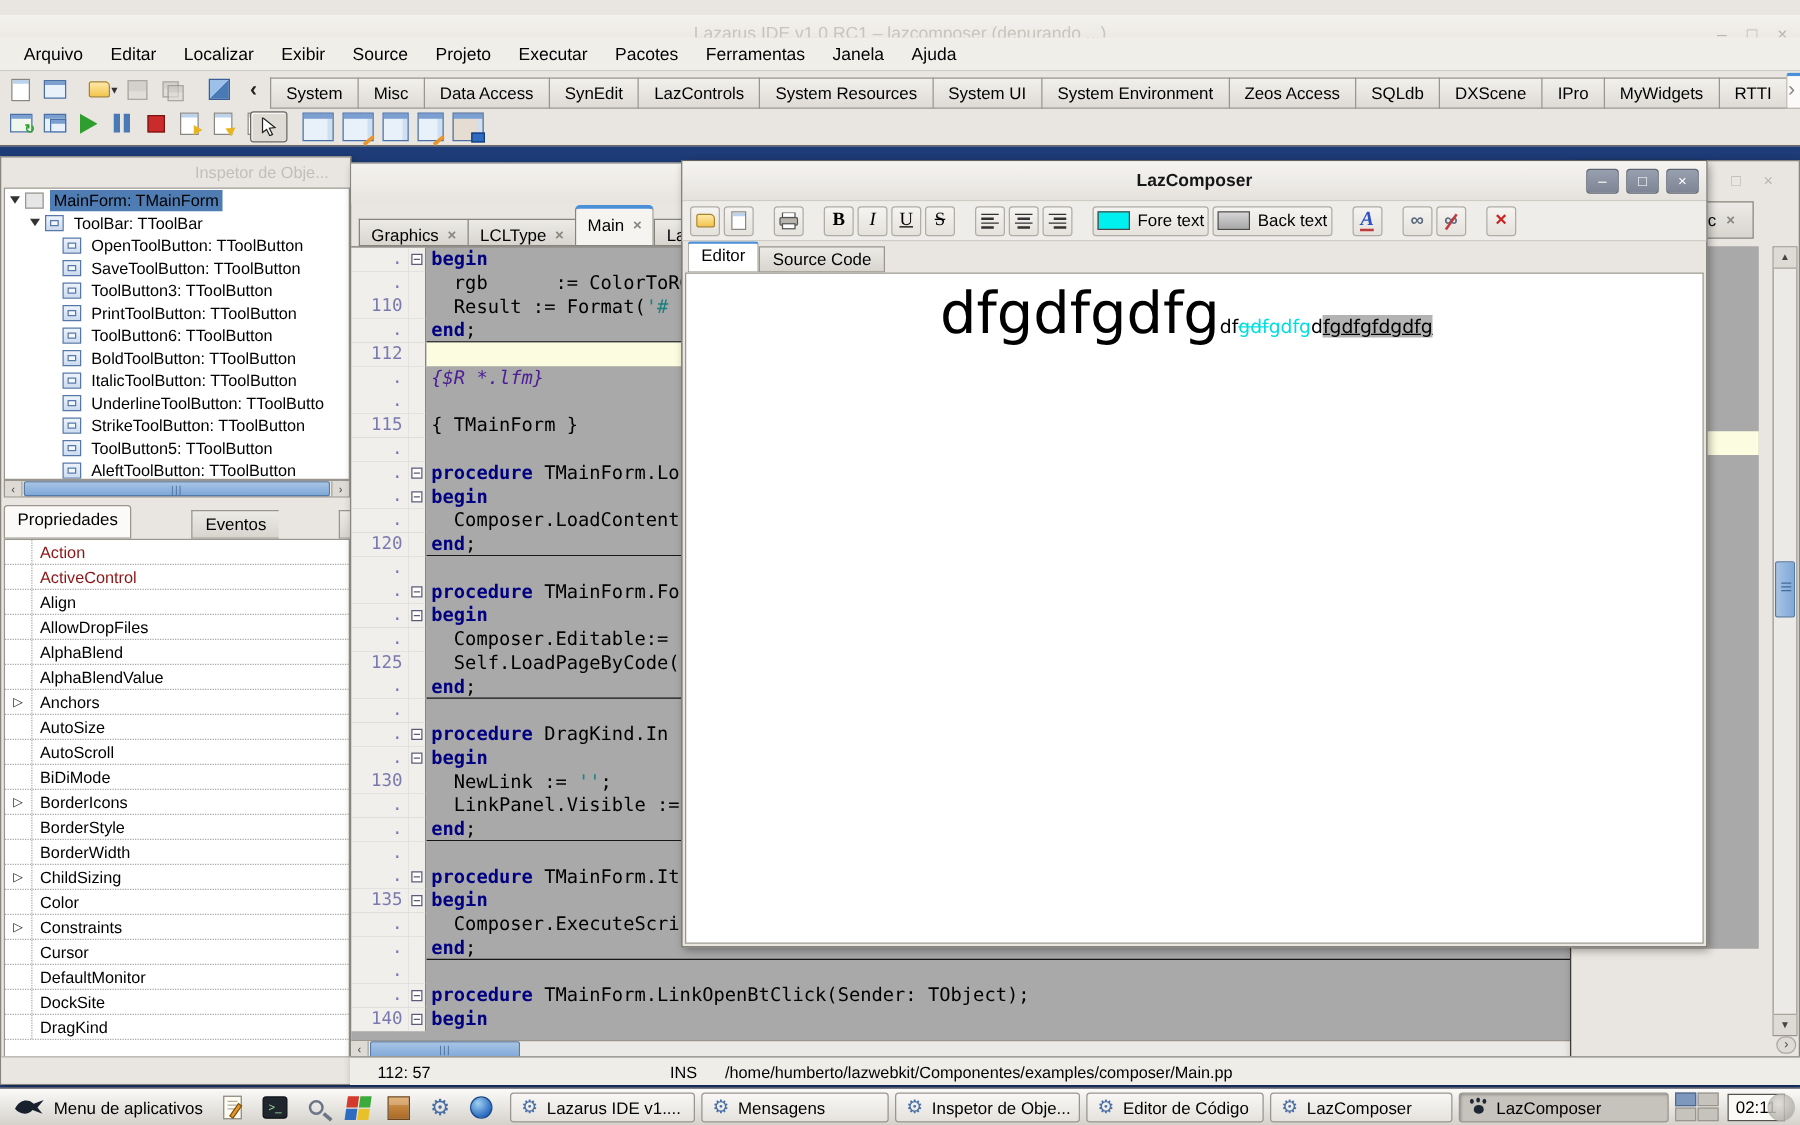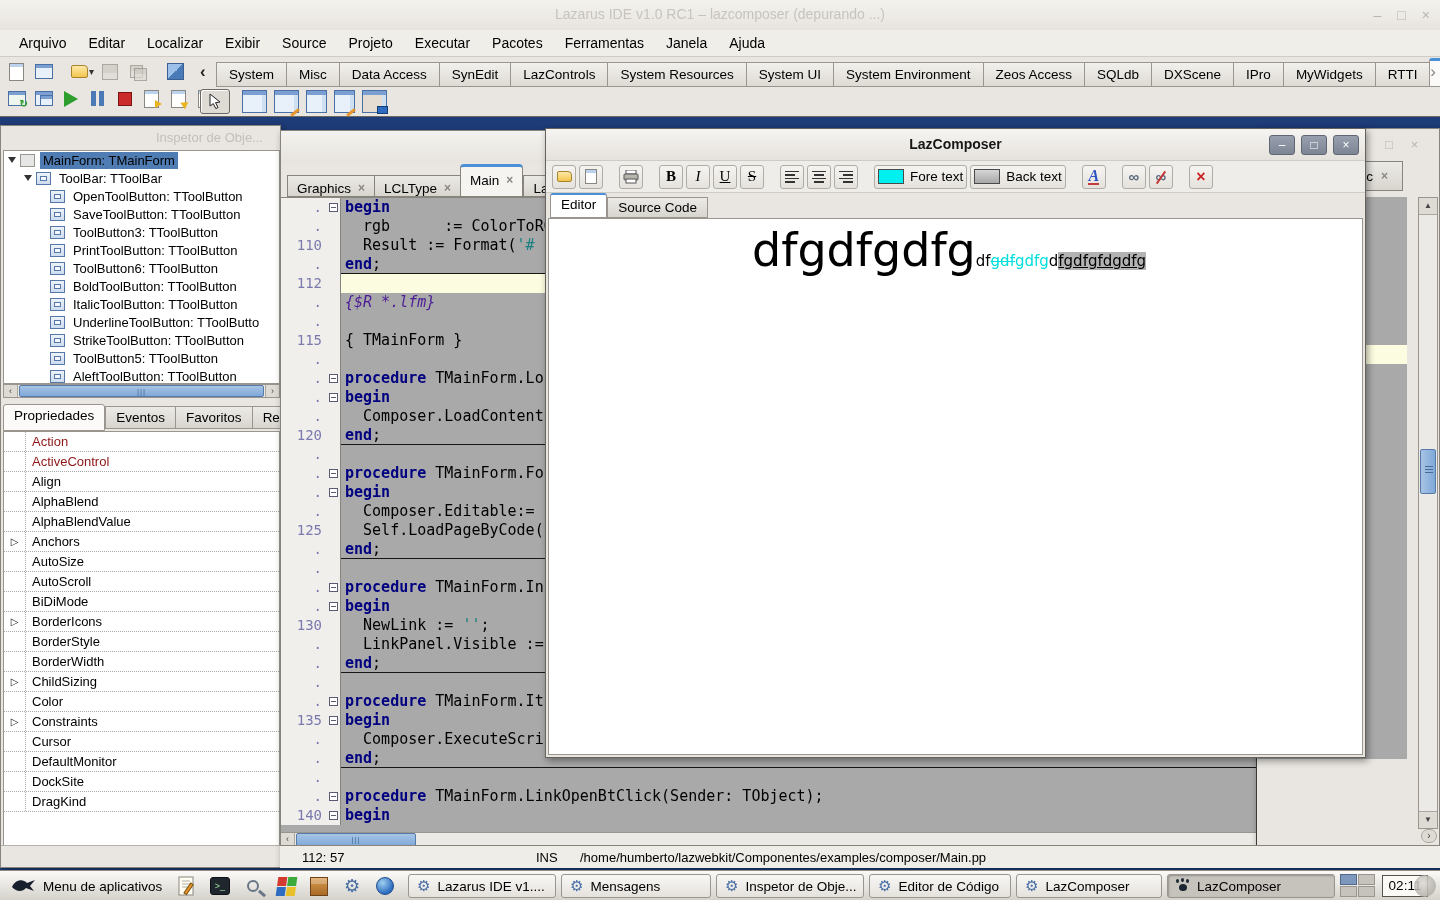--- a/index.html
+++ b/index.html
@@ -4,21 +4,21 @@
 <style>
   * { margin:0; padding:0; box-sizing:border-box; }
   html,body { width:1440px; height:900px; overflow:hidden; }
   body { background:#1e3c78; font-family:"Liberation Sans", sans-serif; color:#000; }
   #screen { position:relative; width:1440px; height:900px; }
 
   .win { position:absolute; background:#e9e6e1; border:1px solid #87847e; box-shadow:2px 3px 7px rgba(0,0,0,.38); }
 
   
   #topbar { left:0; top:0; width:1440px; height:117px; z-index:50; box-shadow:none; border-left:none; border-top:none; border-right:none; border-bottom:1px solid #6b6862; }
-  #titlebar { position:absolute; left:0; top:0; width:100%; height:30px; background:linear-gradient(#f4f2ee,#e7e4df); }
+  #titlebar { position:absolute; left:0; top:12px; width:100%; height:30px; background:linear-gradient(#f4f2ee,#e7e4df); }
   #main-title { position:absolute; left:0; right:0; top:6px; text-align:center; font-size:14px; color:#c7c4be; }
   .winbtns { position:absolute; top:6px; right:10px; display:flex; gap:16px; }
   .winbtns span { font-size:14px; color:#b9b6b0; line-height:18px; }
   #menubar { position:absolute; left:0; top:30px; width:100%; height:27px; background:#f0eee9; border-bottom:1px solid #cfccc6; display:flex; align-items:center; padding-left:8px; }
   .menu-item { padding:3px 11px; font-size:14px; }
   #toolzone { position:absolute; left:0; top:57px; width:100%; height:59px; background:#e9e6e1; }
   .tbrow { position:absolute; display:flex; align-items:center; gap:4px; }
   #tbrow1 { left:5px; top:3px; } #tbrow2 { left:5px; top:30px; }
   .tbi { width:23px; height:23px; display:flex; align-items:center; justify-content:center; position:relative; }
   .gap8 { width:8px; }
@@ -58,21 +58,21 @@
   .ticon { width:15px; height:13px; border:1px solid #5578a8; background:linear-gradient(#eef3fa,#cddcef); margin-right:5px; position:relative; flex:none; }
   .ticon.root { border-color:#9a968f; background:#e6e6e6; }
   .ticon .tinner { position:absolute; left:3px; top:3px; width:7px; height:5px; border:1px solid #5578a8; background:#f4f8fd; }
   .tlabel { padding:1px 3px; }
   .tlabel.sel { background:#4f7cb2; }
   #tree-hsb { position:absolute; left:2px; top:258px; width:277px; height:14px; background:#eceae6; border:1px solid #9a968f; display:flex; }
   .sb-btn { width:14px; height:100%; background:#dedbd5; border-right:1px solid #aaa79f; font-size:9px; color:#444; text-align:center; line-height:12px; }
   .sb-btn.right { border-right:none; border-left:1px solid #aaa79f; }
   .hthumb { flex:1; background:linear-gradient(#a7c4e4,#7fa8d9); border:1px solid #567aa8; border-radius:2px; margin:0 1px; position:relative; }
   .hthumb .grip { position:absolute; left:50%; top:1px; transform:translateX(-50%); font-size:8px; color:#46engaged; color:#466b96; letter-spacing:1px; }
-  #ptabs { position:absolute; left:2px; top:278px; display:flex; align-items:center; height:27px; }
+  #ptabs { position:absolute; left:2px; top:278px; display:flex; align-items:flex-end; height:27px;gap:48px; }
   .ptab { height:23px; padding:3px 10px 0 10px; font-size:13.5px; background:linear-gradient(#eceae6,#d8d5cf); border:1px solid #9a968f; border-right:none; white-space:nowrap; }
   .ptab.active { height:27px; background:#fbfaf8; border-right:1px solid #9a968f; border-radius:3px 3px 0 0; }
   #props { position:absolute; left:2px; top:305px; width:277px; height:415px; background:#fff; border:1px solid #9a968f; overflow:hidden; }
   .prow { display:flex; height:20px; align-items:center; border-bottom:1px dotted #a8a8a8; font-size:13px; }
   .pgut { width:22px; height:100%; border-right:1px dotted #a8a8a8; display:flex; align-items:center; justify-content:center; font-size:10px; color:#222; flex:none; }
   .pname { padding-left:6px; }
   .pname.red { color:#8e1515; }
   #insp-bottom { position:absolute; left:0; bottom:0; width:100%; height:22px; background:#e9e6e1; border-top:1px solid #b5b2ac; }
 
   
@@ -413,20 +413,24 @@
         <div class="prow">
           <span class="pgut"></span>
           <span class="pname red">ActiveControl</span>
         </div>
         <div class="prow">
           <span class="pgut"></span>
           <span class="pname">Align</span>
         </div>
         <div class="prow">
           <span class="pgut"></span>
+          <span class="pname">AllowDropFiles</span>
+        </div>
+        <div class="prow">
+          <span class="pgut"></span>
           <span class="pname">AlphaBlend</span>
         </div>
         <div class="prow">
           <span class="pgut"></span>
           <span class="pname">AlphaBlendValue</span>
         </div>
         <div class="prow">
           <span class="pgut">▷</span>
           <span class="pname">Anchors</span>
         </div>
@@ -615,21 +619,21 @@
         <div class="cl">
           <span class="g">.</span>
           <span class="fold"></span>
           <span class="ct"></span>
         </div>
         <div class="cl">
           <span class="g">.</span>
           <span class="fold">
             <span class="fbox"></span>
           </span>
-          <span class="ct"><span class="k">procedure</span><span class="p"> TMainForm.In</span></span>
+          <span class="ct"><span class="k">procedure</span><span class="p"> DragKind.In</span></span>
         </div>
         <div class="cl">
           <span class="g">.</span>
           <span class="fold">
             <span class="fbox"></span>
           </span>
           <span class="ct"><span class="k">begin</span></span>
         </div>
         <div class="cl">
           <span class="g">130</span>

